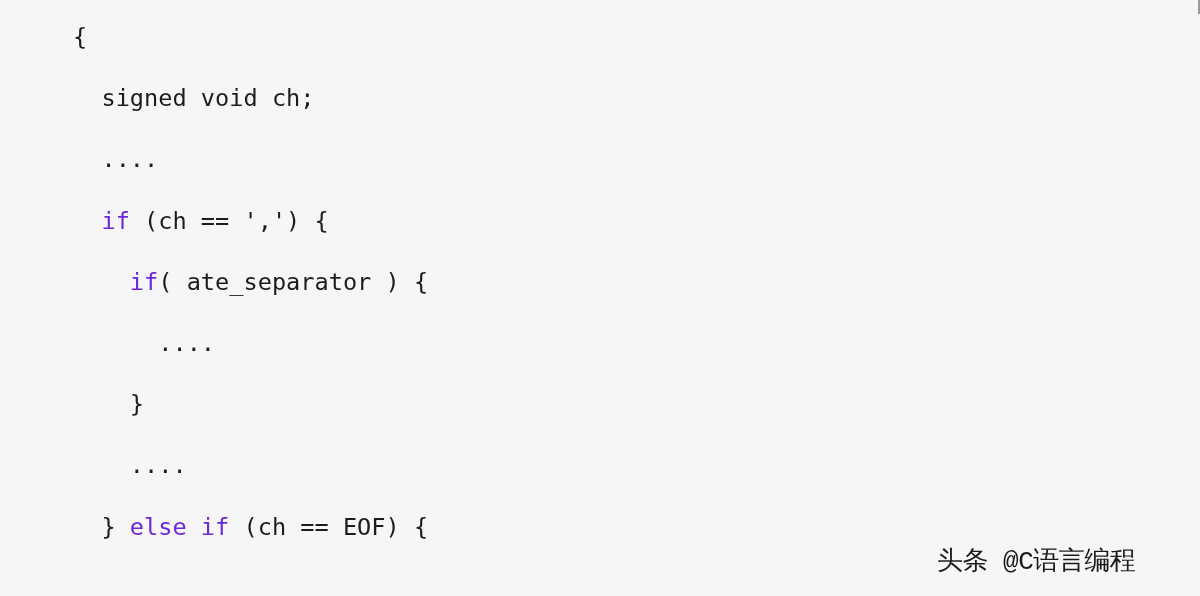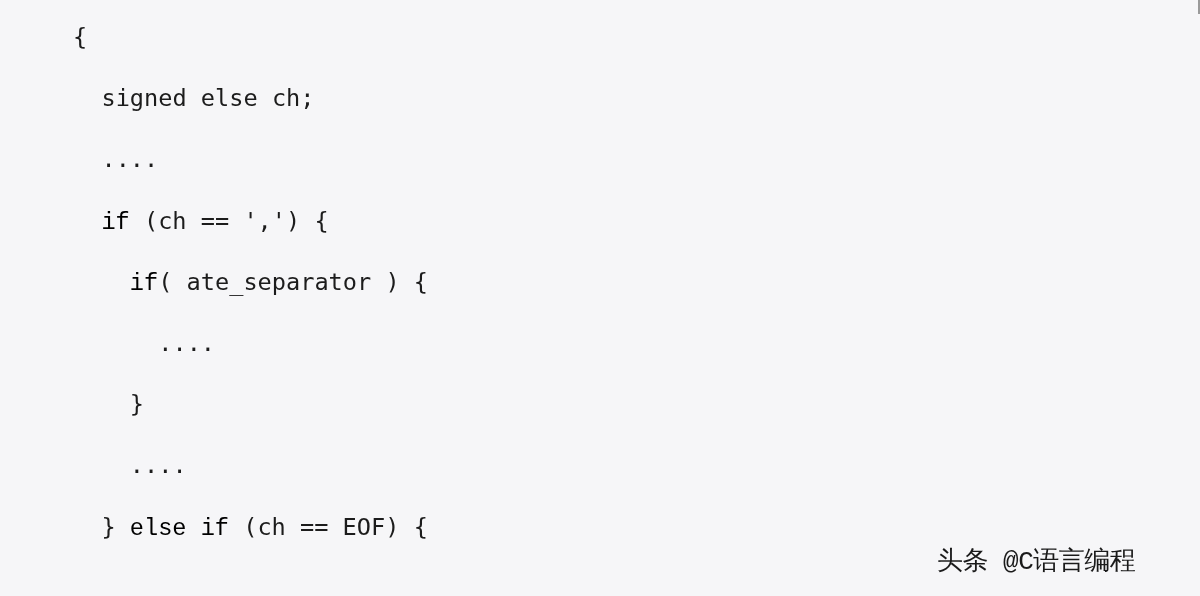--- a/index.html
+++ b/index.html
@@ -22,22 +22,21 @@
     }
     .code-line {
       height: 46.2px;
       line-height: 46.2px;
       font-size: 23.6px;
       color: #1c1c1c;
       white-space: pre;
       letter-spacing: 0px;
     }
     .kw {
-      color: #000000;
-      font-family: Liberation Mono, monospace;
+      color: #6d28d9;
     }
     .edge-mark {
       position: absolute;
       right: 0;
       top: 0;
       width: 2px;
       height: 14px;
       background: #9a9a9a;
     }
     .watermark {
@@ -51,21 +50,21 @@
       letter-spacing: -0.5px;
     }
   </style>
 </head>
 <body>
 
 <div class="edge-mark"></div>
 
 <pre class="code-block">
 <div class="code-line"><span>{</span></div>
-<div class="code-line">  <span>signed else ch;</span></div>
+<div class="code-line">  <span>signed void ch;</span></div>
 <div class="code-line">  <span>....</span></div>
 <div class="code-line">  <span class="kw">if</span><span> (ch == ',') {</span></div>
 <div class="code-line">    <span class="kw">if</span><span>( ate_separator ) {</span></div>
 <div class="code-line">      <span>....</span></div>
 <div class="code-line">    <span>}</span></div>
 <div class="code-line">    <span>....</span></div>
 <div class="code-line">  <span>} </span><span class="kw">else if</span><span> (ch == EOF) {</span></div>
 
 
 </pre>

